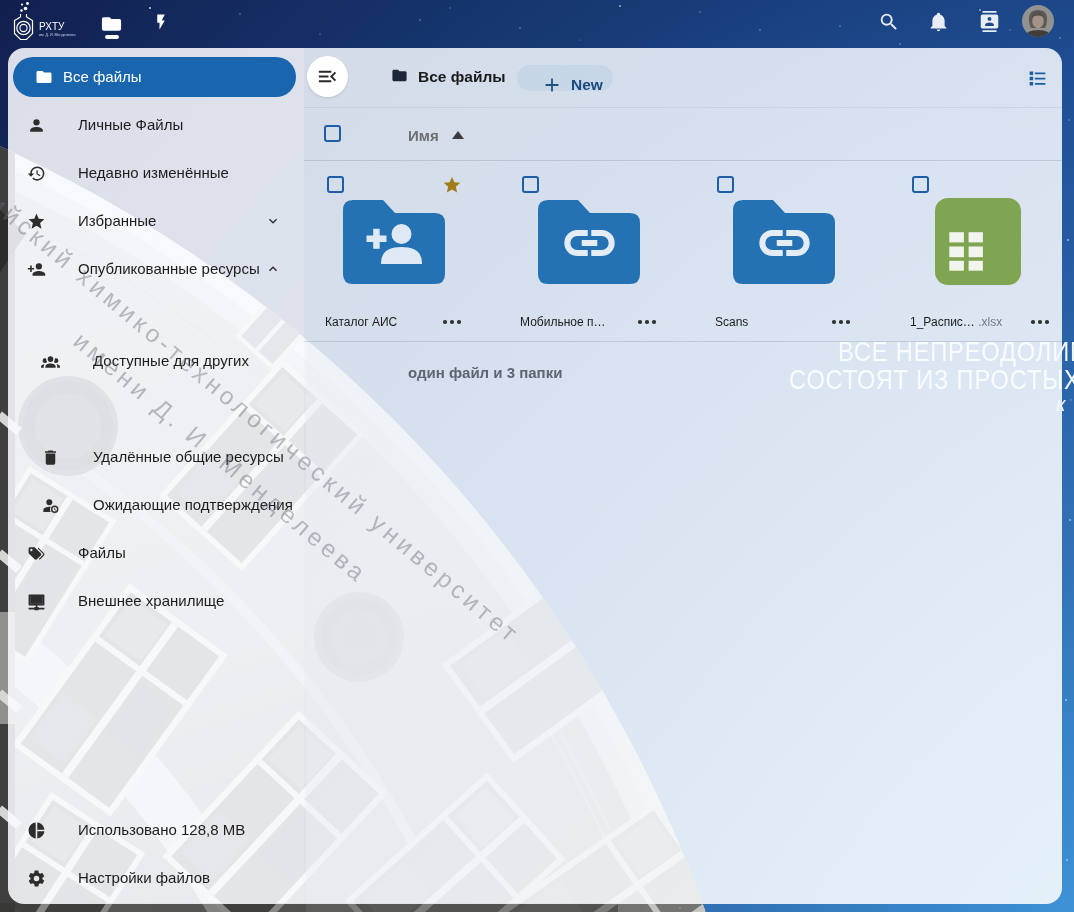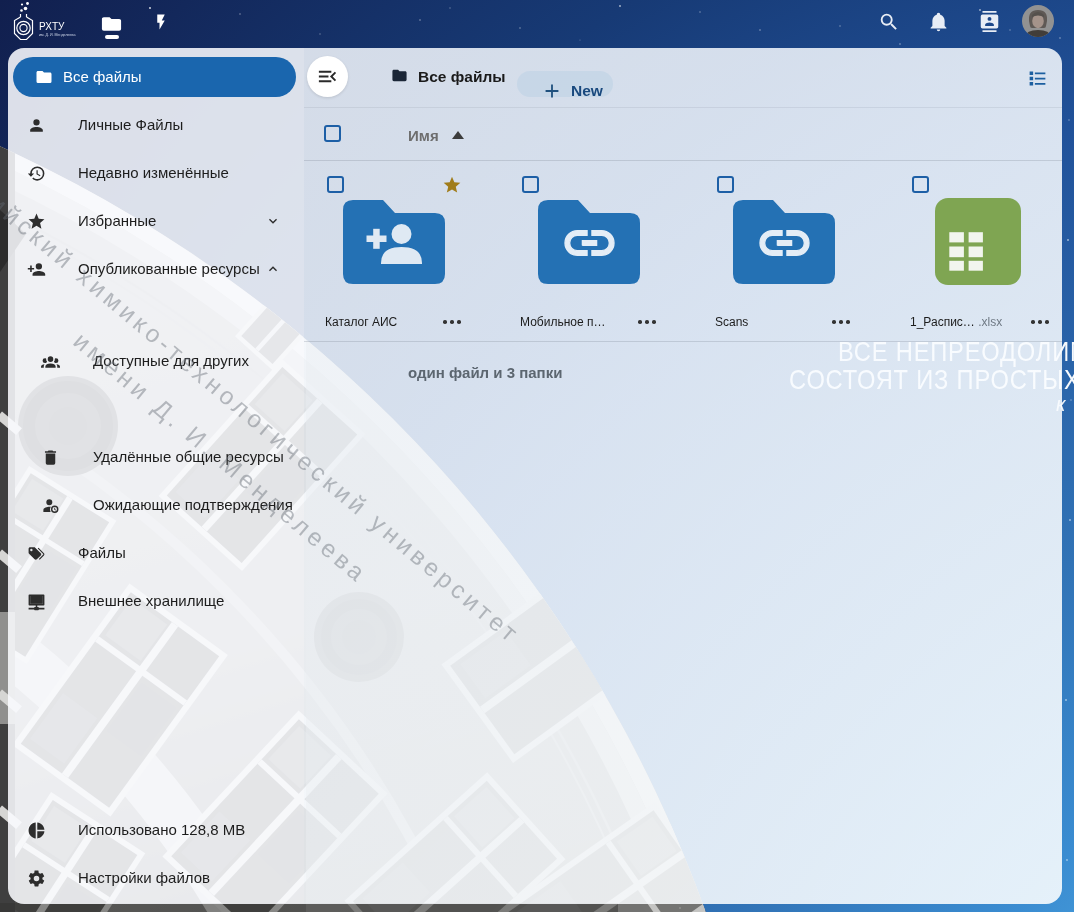--- a/index.html
+++ b/index.html
@@ -28,21 +28,21 @@
   .nav { position:absolute; left:0; width:100%; height:24px; color:#1d1d1d; font-size:15px; line-height:24px; }
   .nav .ic { position:absolute; left:19px; top:3px; width:19px; height:19px; }
   .nav .tx { position:absolute; left:50px; top:0;margin-left:20px; }
   .nav.sub .ic { left:33px; }
   .nav.sub .tx { left:65px; }
   .chev { position:absolute; left:257px; top:4px; width:16px; height:16px; }
   
   .circbtn { position:absolute; left:3px; top:8px; width:41px; height:41px; border-radius:50%;
              background:#fff; box-shadow:0 1px 3px rgba(0,0,0,0.12); }
   .crumbtx { position:absolute; left:114px; top:20px; font-size:15.5px; font-weight:bold; color:#1a1a1a; }
-  .newbtn { position:absolute; left:213px; top:23px; width:96px; height:26px; border-radius:20px;
+  .newbtn { position:absolute; left:213px; top:17px; width:96px; height:26px; border-radius:20px;
             background:rgba(195,212,230,0.8); }
   .newbtn .plus { position:absolute; left:24px; top:9px; width:22px; height:22px; }
   .newbtn .ntx { position:absolute; left:54px; top:11px; font-size:15.5px; font-weight:bold; color:#19497e; }
   .hline { position:absolute; left:0; width:100%; height:1px; background:rgba(100,110,125,0.22); }
   .cb { position:absolute; width:17px; height:17px; border:2.5px solid #1d5fa6; border-radius:3px; }
   .hdrname { position:absolute; left:104px; top:79px; font-size:15px; color:#6e6e6e;font-weight:bold; }
   .sorttri { position:absolute; left:148px; top:83px; width:0; height:0;
              border-left:6px solid transparent; border-right:6px solid transparent;
              border-bottom:8px solid #3c3c3c; }
   .fname { position:absolute; top:267px; font-size:12px; color:#1c1c1c; white-space:nowrap; }

